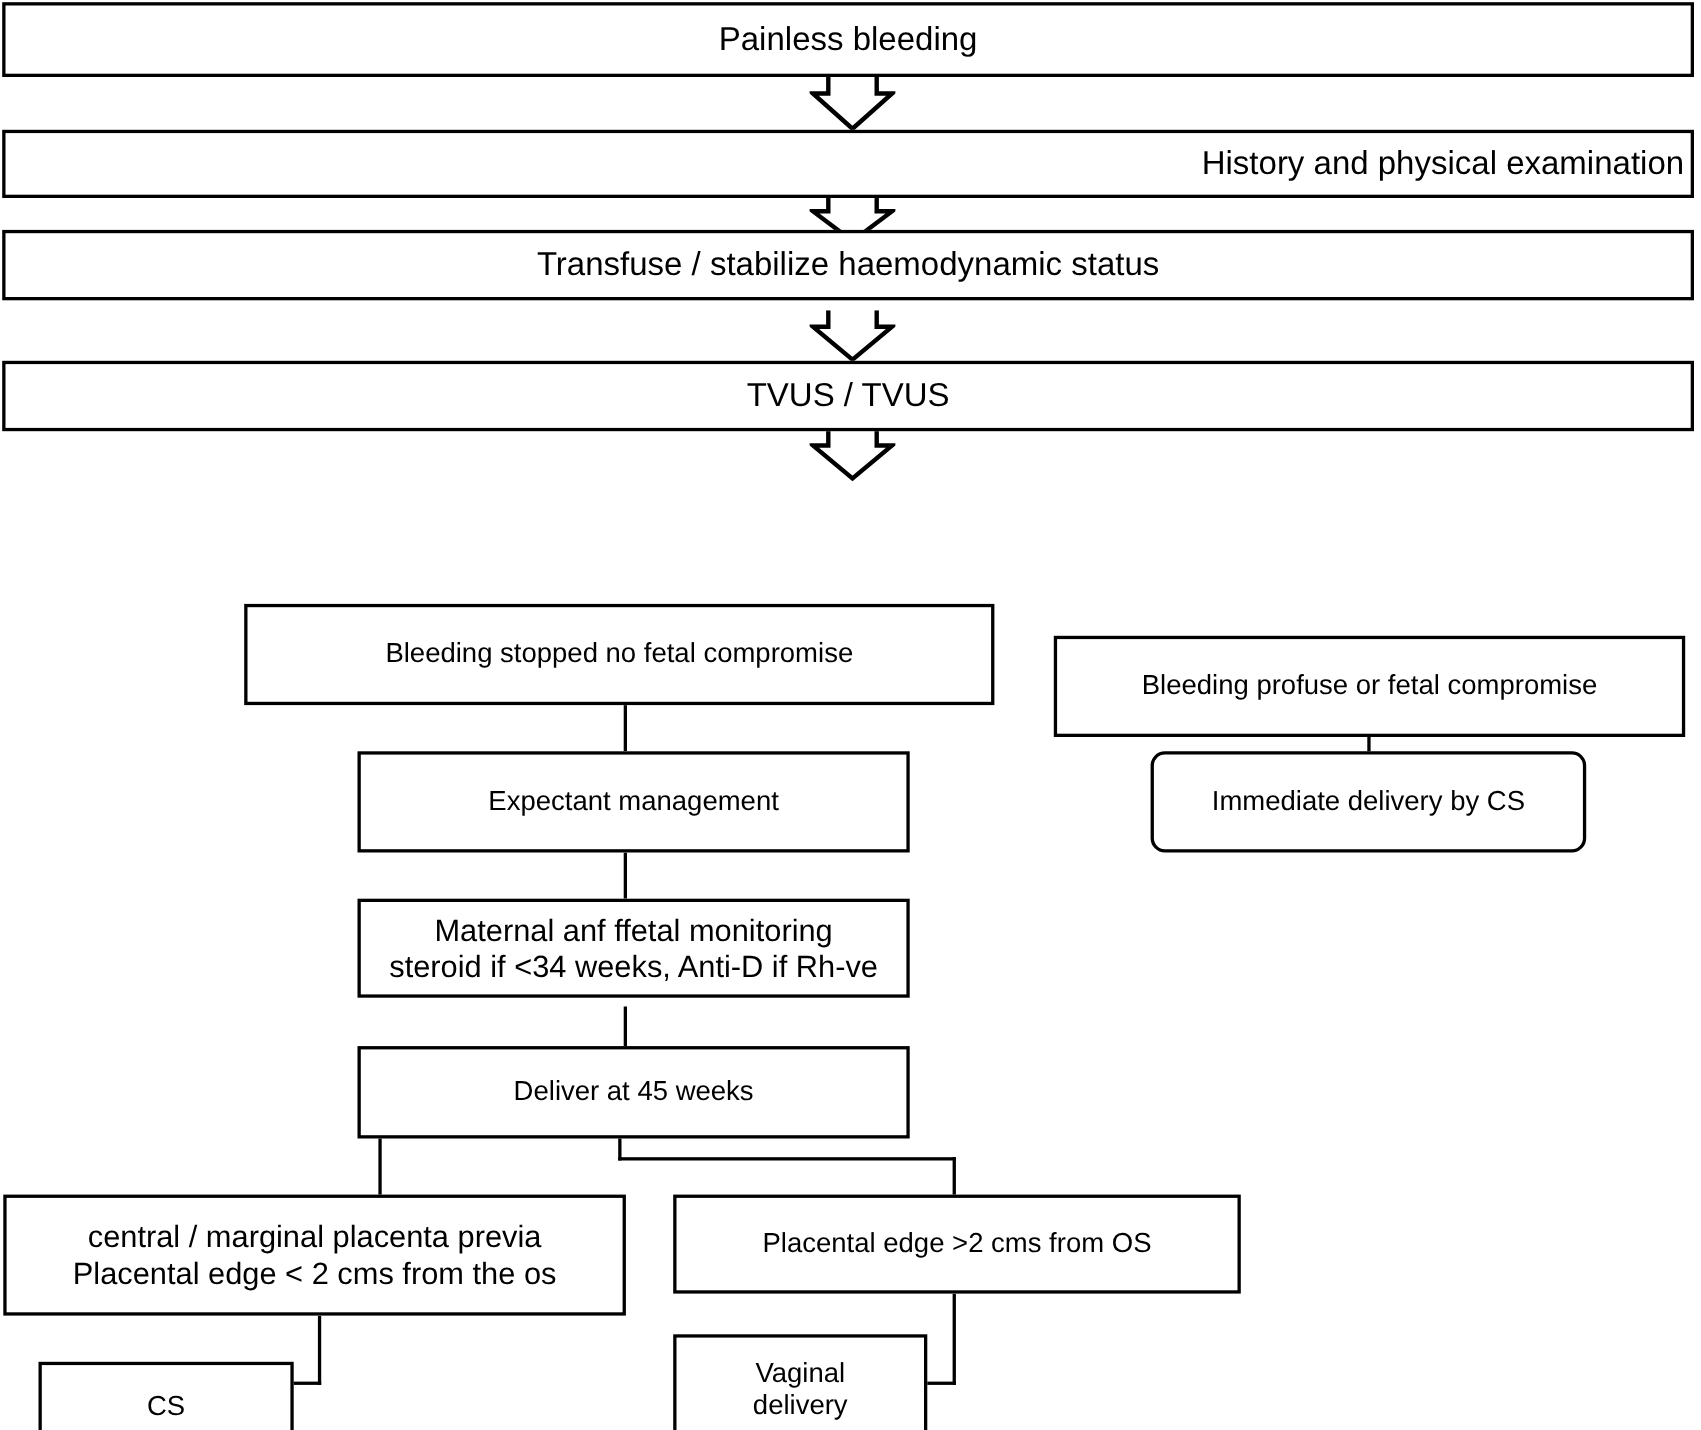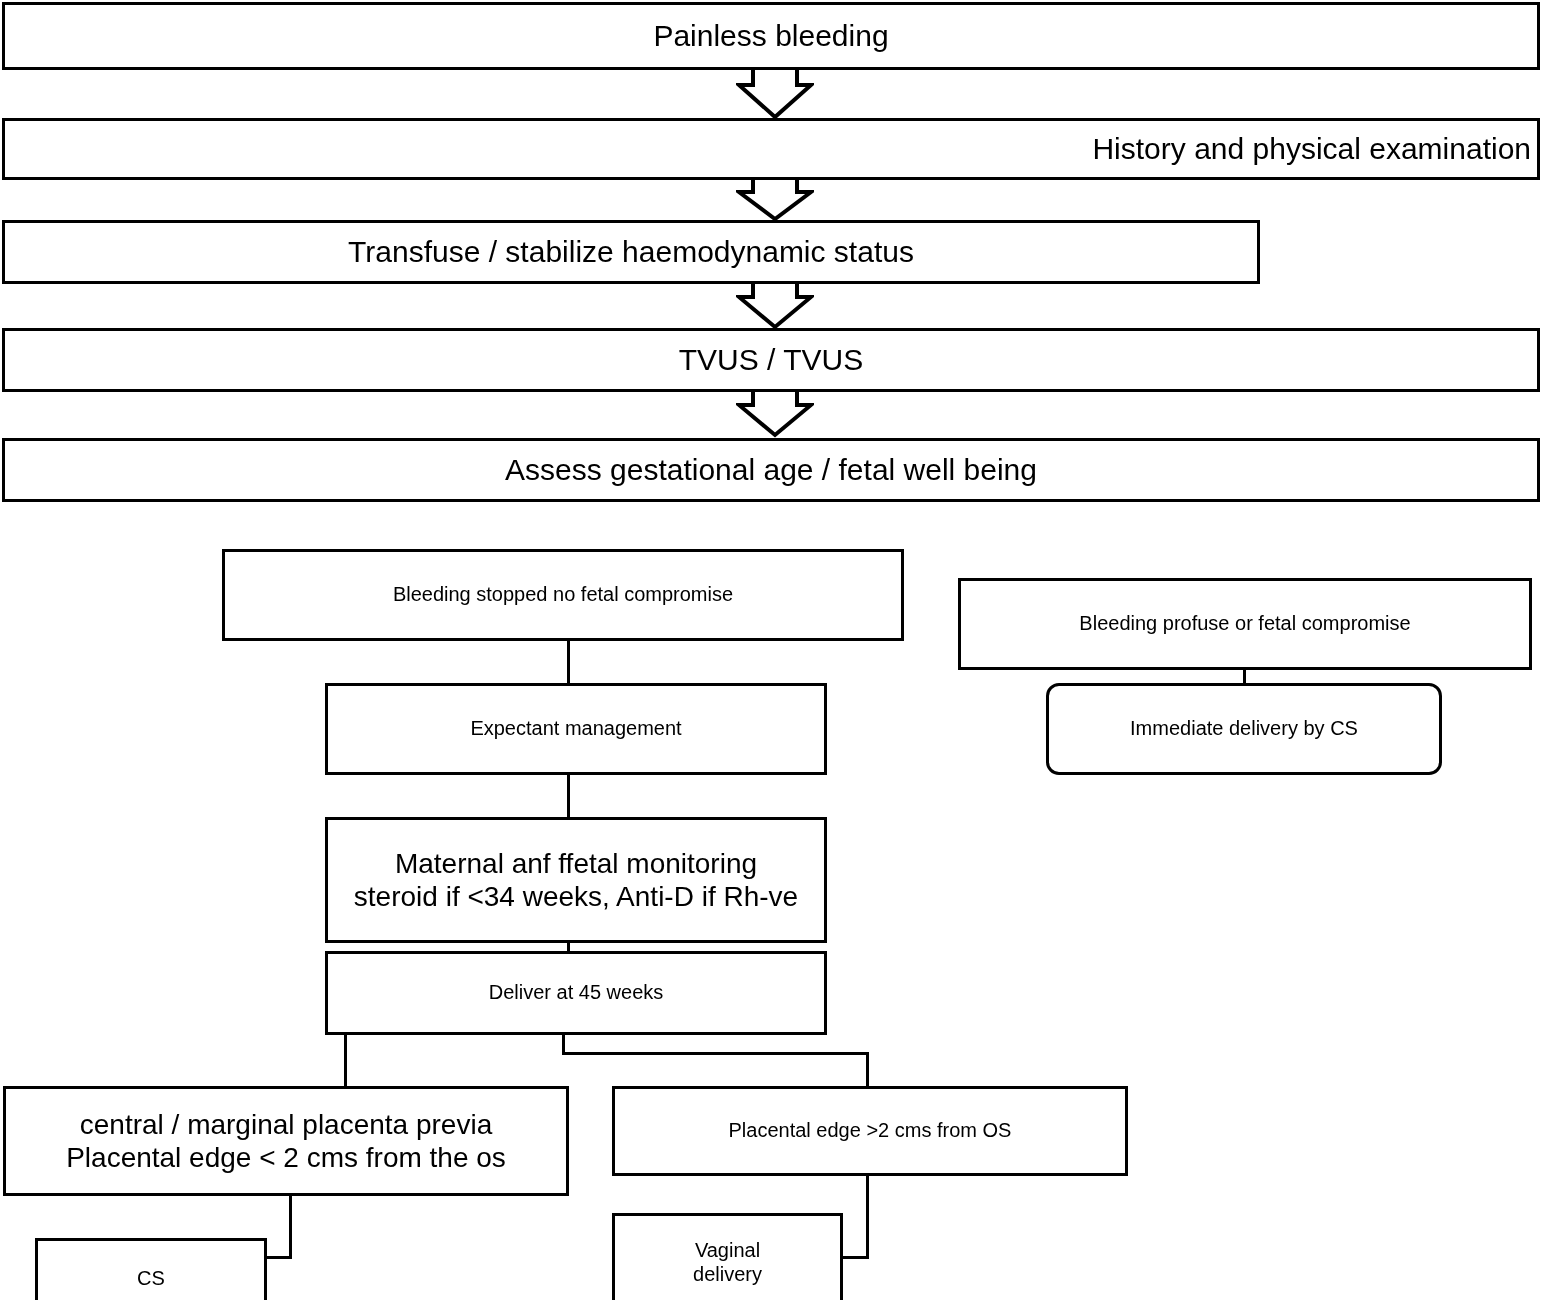--- a/index.html
+++ b/index.html
@@ -31,21 +31,21 @@
   }
   .node .node-label {
     display: block;
     width: 100%;
     line-height: 1.18;
     white-space: pre-line;
     padding: 0 6px;
     box-sizing: border-box;
   }
   .fs-main   { font-size: 30px; }
-  .fs-sub    { font-size: 20px; }
+  .fs-sub    { font-size: 25px; }
   .fs-small  { font-size: 28px; }
 
   .connector {
     position: absolute;
     background: #000000;
     z-index: 1;
   }
   .v-line { width: 3px; }
   .h-line { height: 3px; }
 
@@ -73,43 +73,40 @@
   <div class="node fs-main" style="left:2px; top:118px; width:1538px; height:62px;text-align:right;">
     <span class="node-label">History and physical examination</span>
   </div>
 
   <div class="arrow-wrap" style="left:736px; top:178px; width:78px; height:44px;">
     <svg width="78" height="44" viewBox="0 0 78 44">
       <polyline points="17,0 17,14 3,14 39,41 75,14 61,14 61,0" fill="#ffffff" stroke="#000000" stroke-width="4" stroke-linejoin="miter" stroke-miterlimit="6"></polyline>
     </svg>
   </div>
 
-  <div class="node fs-main" style="left:2px; top:220px; width:1258px; height:64px;">
+  <div class="node fs-main" style="left:2px; top:209px; width:1538px; height:64px;">
     <span class="node-label">Transfuse / stabilize haemodynamic status</span>
   </div>
 
   <div class="arrow-wrap" style="left:736px; top:282px; width:78px; height:48px;">
     <svg width="78" height="48" viewBox="0 0 78 48">
       <polyline points="17,0 17,15 3,15 39,45 75,15 61,15 61,0" fill="#ffffff" stroke="#000000" stroke-width="4" stroke-linejoin="miter" stroke-miterlimit="6"></polyline>
     </svg>
   </div>
 
   <div class="node fs-main" style="left:2px; top:328px; width:1538px; height:64px;">
     <span class="node-label">TVUS / TVUS</span>
   </div>
 
   <div class="arrow-wrap" style="left:736px; top:390px; width:78px; height:48px;">
     <svg width="78" height="48" viewBox="0 0 78 48">
       <polyline points="17,0 17,15 3,15 39,45 75,15 61,15 61,0" fill="#ffffff" stroke="#000000" stroke-width="4" stroke-linejoin="miter" stroke-miterlimit="6"></polyline>
     </svg>
   </div>
 
-  <div class="node fs-main" style="left:2px; top:438px; width:1538px; height:64px;">
-    <span class="node-label">Assess gestational age / fetal well being</span>
-  </div>
 
   <div class="node fs-sub" style="left:222px; top:549px; width:682px; height:92px;">
     <span class="node-label">Bleeding stopped no fetal compromise</span>
   </div>
 
   <div class="node fs-sub" style="left:958px; top:578px; width:574px; height:92px;">
     <span class="node-label">Bleeding profuse or fetal compromise</span>
   </div>
 
   <div class="connector v-line" style="left:567px; top:641px; height:42px;"></div>
@@ -119,21 +116,21 @@
   <div class="node fs-sub" style="left:325px; top:683px; width:502px; height:92px;justify-content:center;">
     <span class="node-label">Expectant management</span>
   </div>
 
   <div class="node fs-sub" style="left:1046px; top:683px; width:396px; height:92px;border-radius:13px;">
     <span class="node-label">Immediate delivery by CS</span>
   </div>
 
   <div class="connector v-line" style="left:567px; top:775px; height:42px;"></div>
 
-  <div class="node fs-small" style="left:325px; top:817px; width:502px; height:126px;">
+  <div class="node fs-small" style="left:325px; top:817px; width:502px; height:90px;">
     <span class="node-label">Maternal anf ffetal monitoring
 steroid if &lt;34 weeks, Anti-D if Rh-ve</span>
   </div>
 
   <div class="connector v-line" style="left:567px; top:915px; height:38px;"></div>
 
   <div class="node fs-sub" style="left:325px; top:951px; width:502px; height:84px;">
     <span class="node-label">Deliver at 45 weeks</span>
   </div>
 

